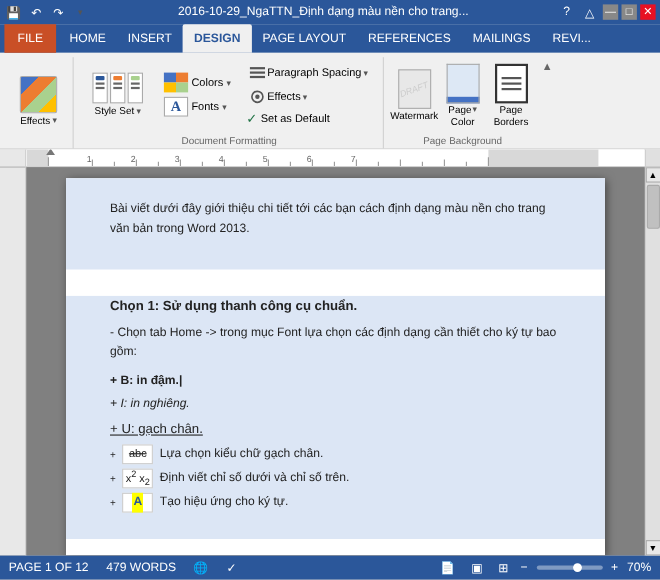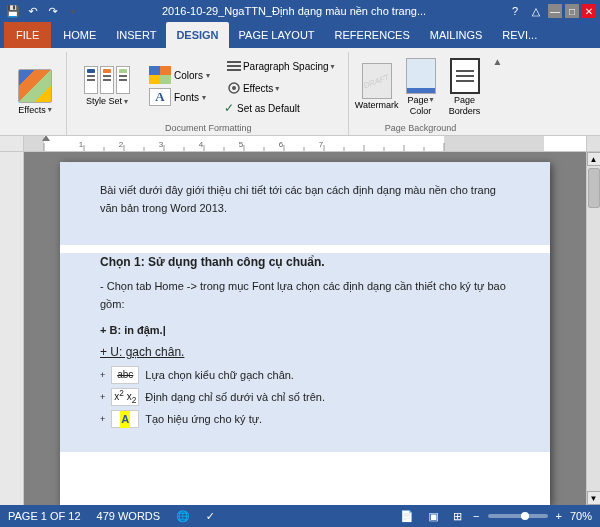--- a/index.html
+++ b/index.html
@@ -531,47 +531,50 @@
   <div style="width:14px; background:#e0e0e0; border-left:1px solid #c8c8c8;"></div>
 </div>
 
 <div class="doc-area">
   <div class="doc-sidebar-left">
     <span></span>
   </div>
   <div class="doc-scroll-area">
     <div class="doc-page">
 
-      <div style="background:#dce6f5; padding: 20px 20px; margin: -30px -40px 8px -40px; padding-top:20px; padding-bottom:20px; padding-left:40px; padding-right:40px;">
+      <div style="background:#dce6f5; padding: 20px 20px; margin: -30px -40px 24px -40px; padding-top:20px; padding-bottom:20px; padding-left:40px; padding-right:40px;">
         <p class="doc-para" style="font-size:11px;">Bài viết dưới đây giới thiệu chi tiết tới các bạn cách định dạng màu nền cho trang văn bản trong Word 2013.</p>
       </div>
       <div style="background:#dce6f5; padding: 0 40px 20px 40px; margin: 0 -40px 10px -40px;">
         <p class="doc-heading" style="font-size:12px;">Chọn 1: Sử dụng thanh công cụ chuẩn.</p>
         <p class="doc-para" style="font-size:11px;">- Chọn tab Home -&gt; trong mục Font lựa chọn các định dạng cần thiết cho ký tự bao gồm:</p>
         <p class="doc-item" style="font-size:11px;">
           <span><strong>+ B: in đậm.|</strong></span>
         </p>
+        <p class="doc-item" style="font-size:11px;">
+          <span><em>+ I: in nghiêng.</em></span>
+        </p>
         <p class="doc-item" style="font-size:12px;">
           <span><u>+ U: gạch chân.</u></span>
         </p>
 
         <div style="display:flex; align-items:center; gap:6px; margin-bottom:4px; font-size:11px;">
           <span style="font-size:9px;">+</span>
           <div style="width:28px; height:18px; background:white; border:1px solid #ccc; display:inline-flex; align-items:center; justify-content:center;">
             <span style="text-decoration:line-through; font-size:10px;text-align:center;">abc</span>
           </div>
           <span>Lựa chọn kiểu chữ gạch chân.</span>
         </div>
 
         <div style="display:flex; align-items:center; gap:6px; margin-bottom:4px; font-size:11px;">
           <span style="font-size:9px;">+</span>
           <div style="width:28px; height:18px; background:white; border:1px solid #ccc; display:inline-flex; align-items:center; justify-content:center; font-size:10px;">
             <span>x<sup>2</sup> x<sub>2</sub></span>
           </div>
-          <span>Định dạng chỉ số dưới và chỉ số trên.</span>
+          <span>Định viết chỉ số dưới và chỉ số trên.</span>
         </div>
 
         <div style="display:flex; align-items:center; gap:6px; margin-bottom:4px; font-size:11px;">
           <span style="font-size:9px;">+</span>
           <div style="width:28px; height:18px; background:white; border:1px solid #ccc; display:inline-flex; align-items:center; justify-content:center; font-size:11px; font-weight:bold; color:#2b579a; position:relative;">
             <span style="background:yellow; padding:0 1px;">A</span>
           </div>
           <span>Tạo hiệu ứng cho ký tự.</span>
         </div>
       </div>

